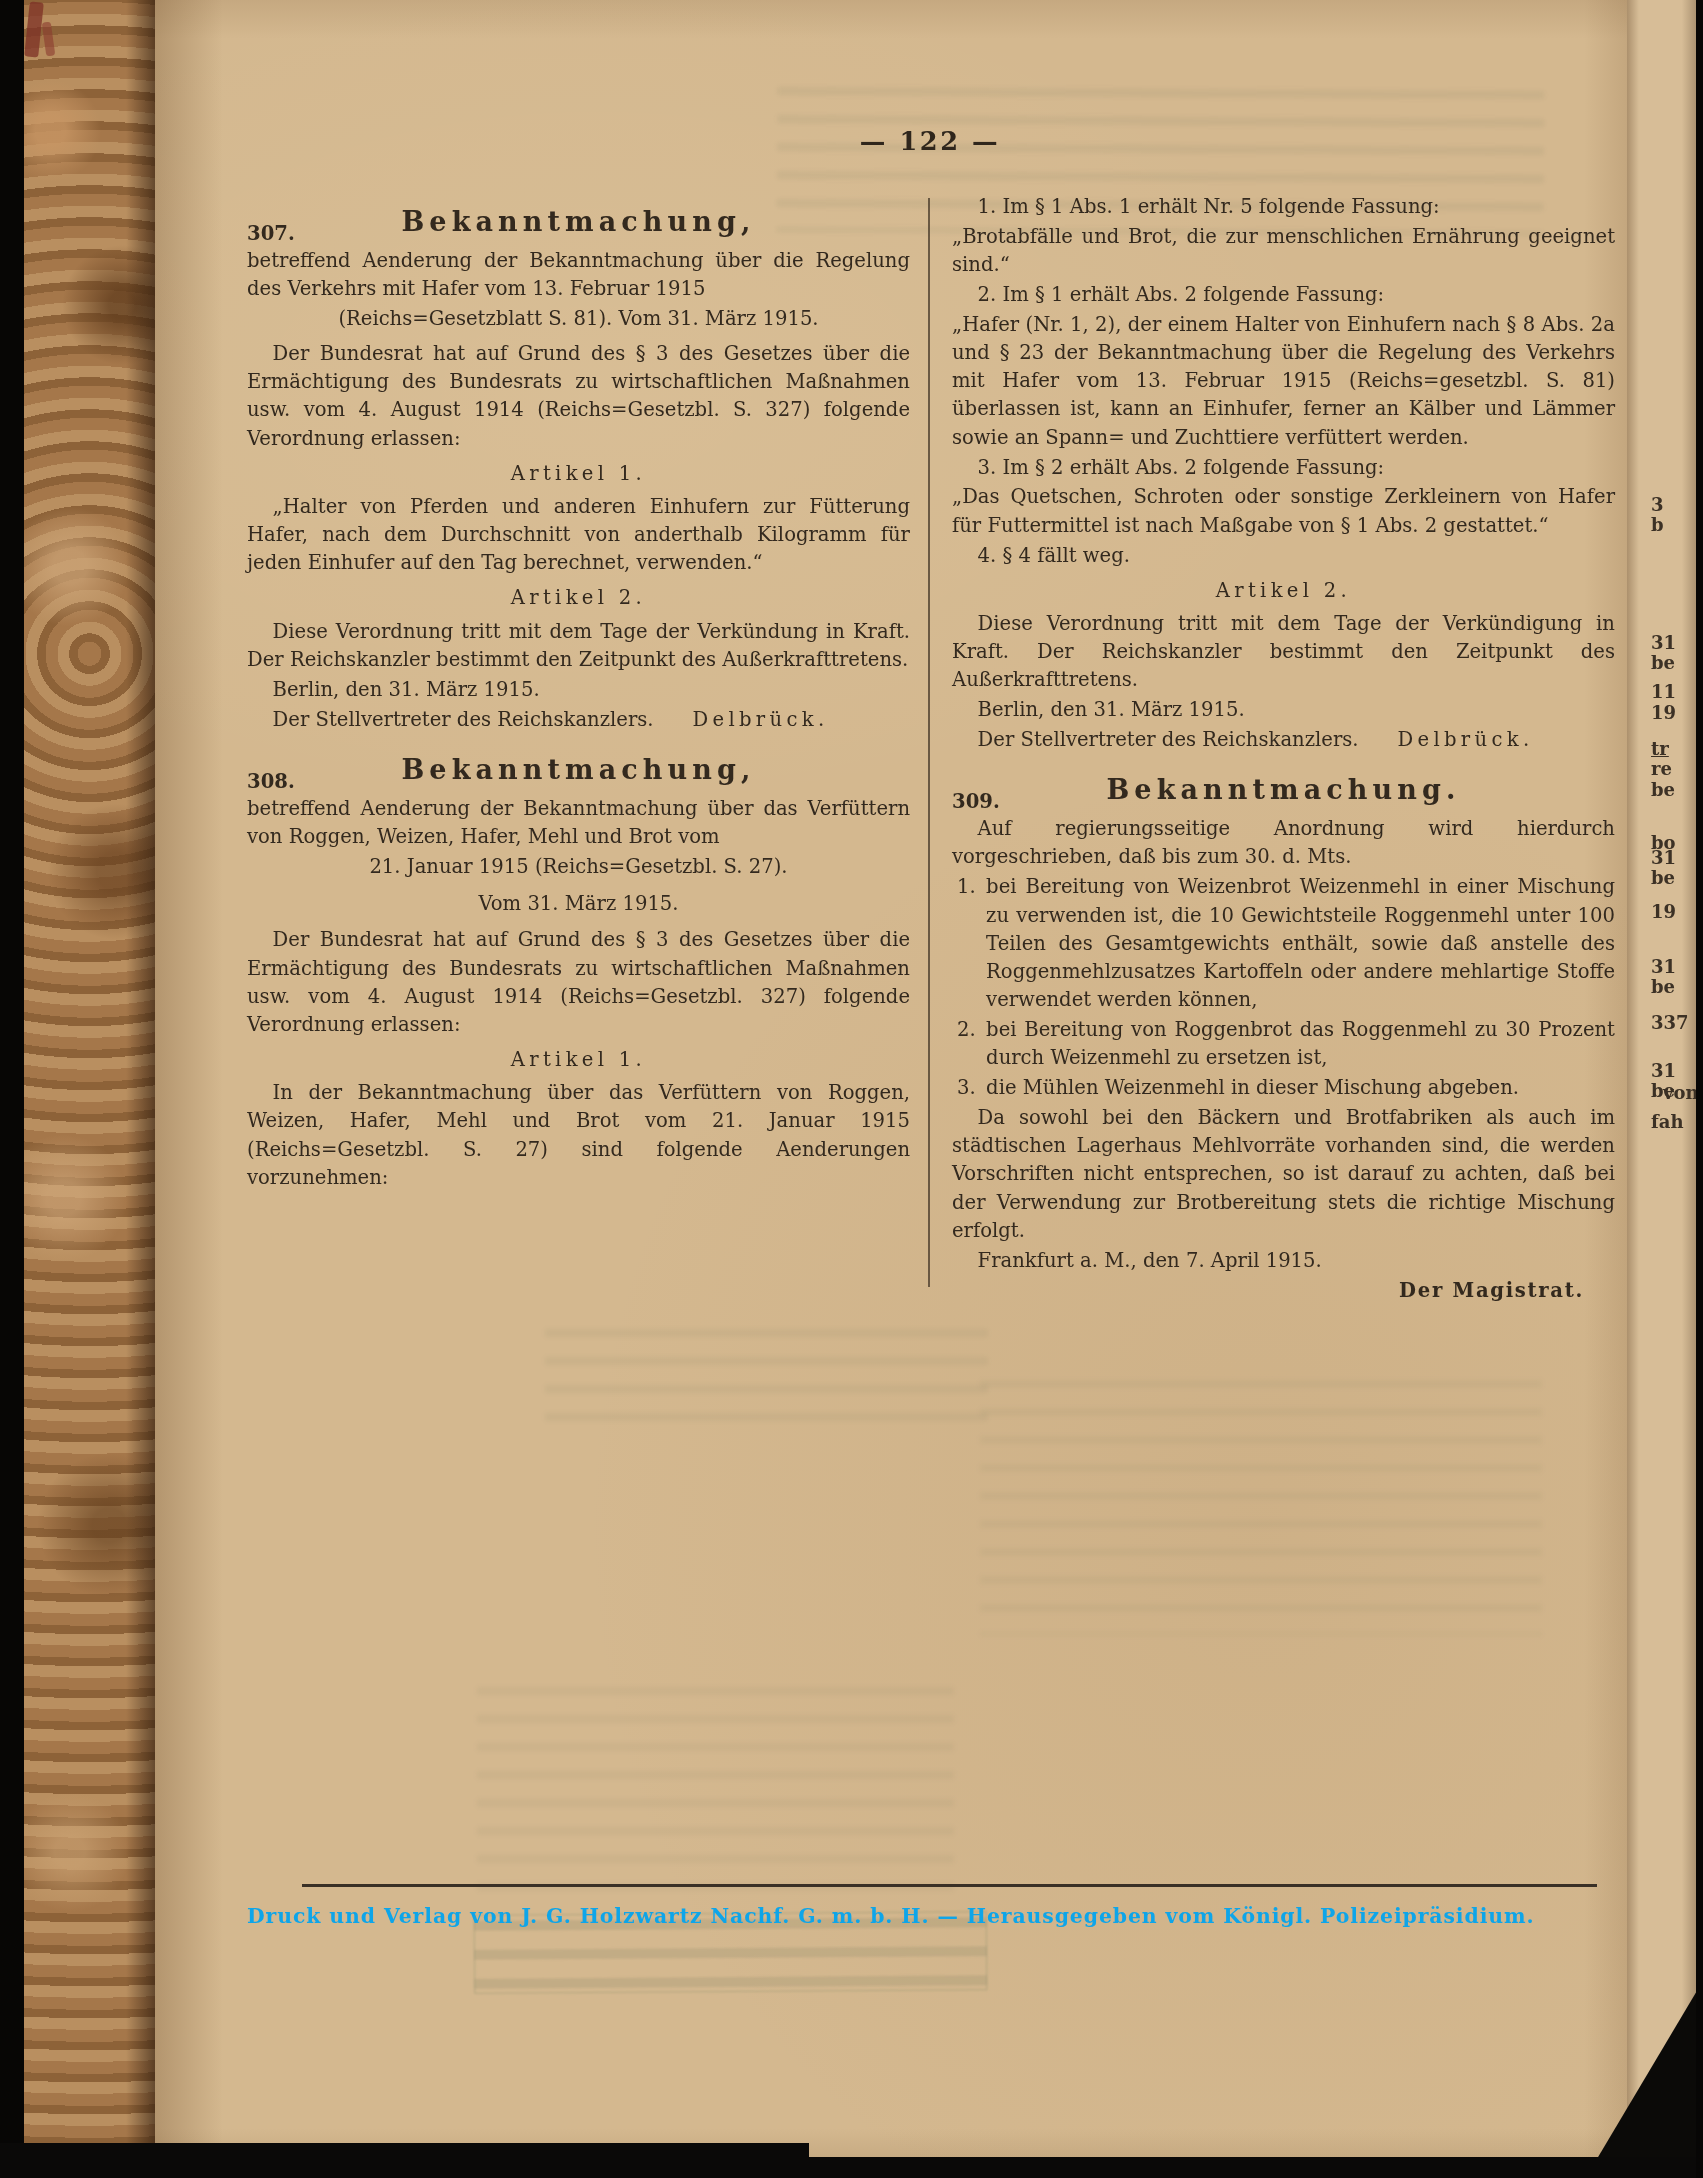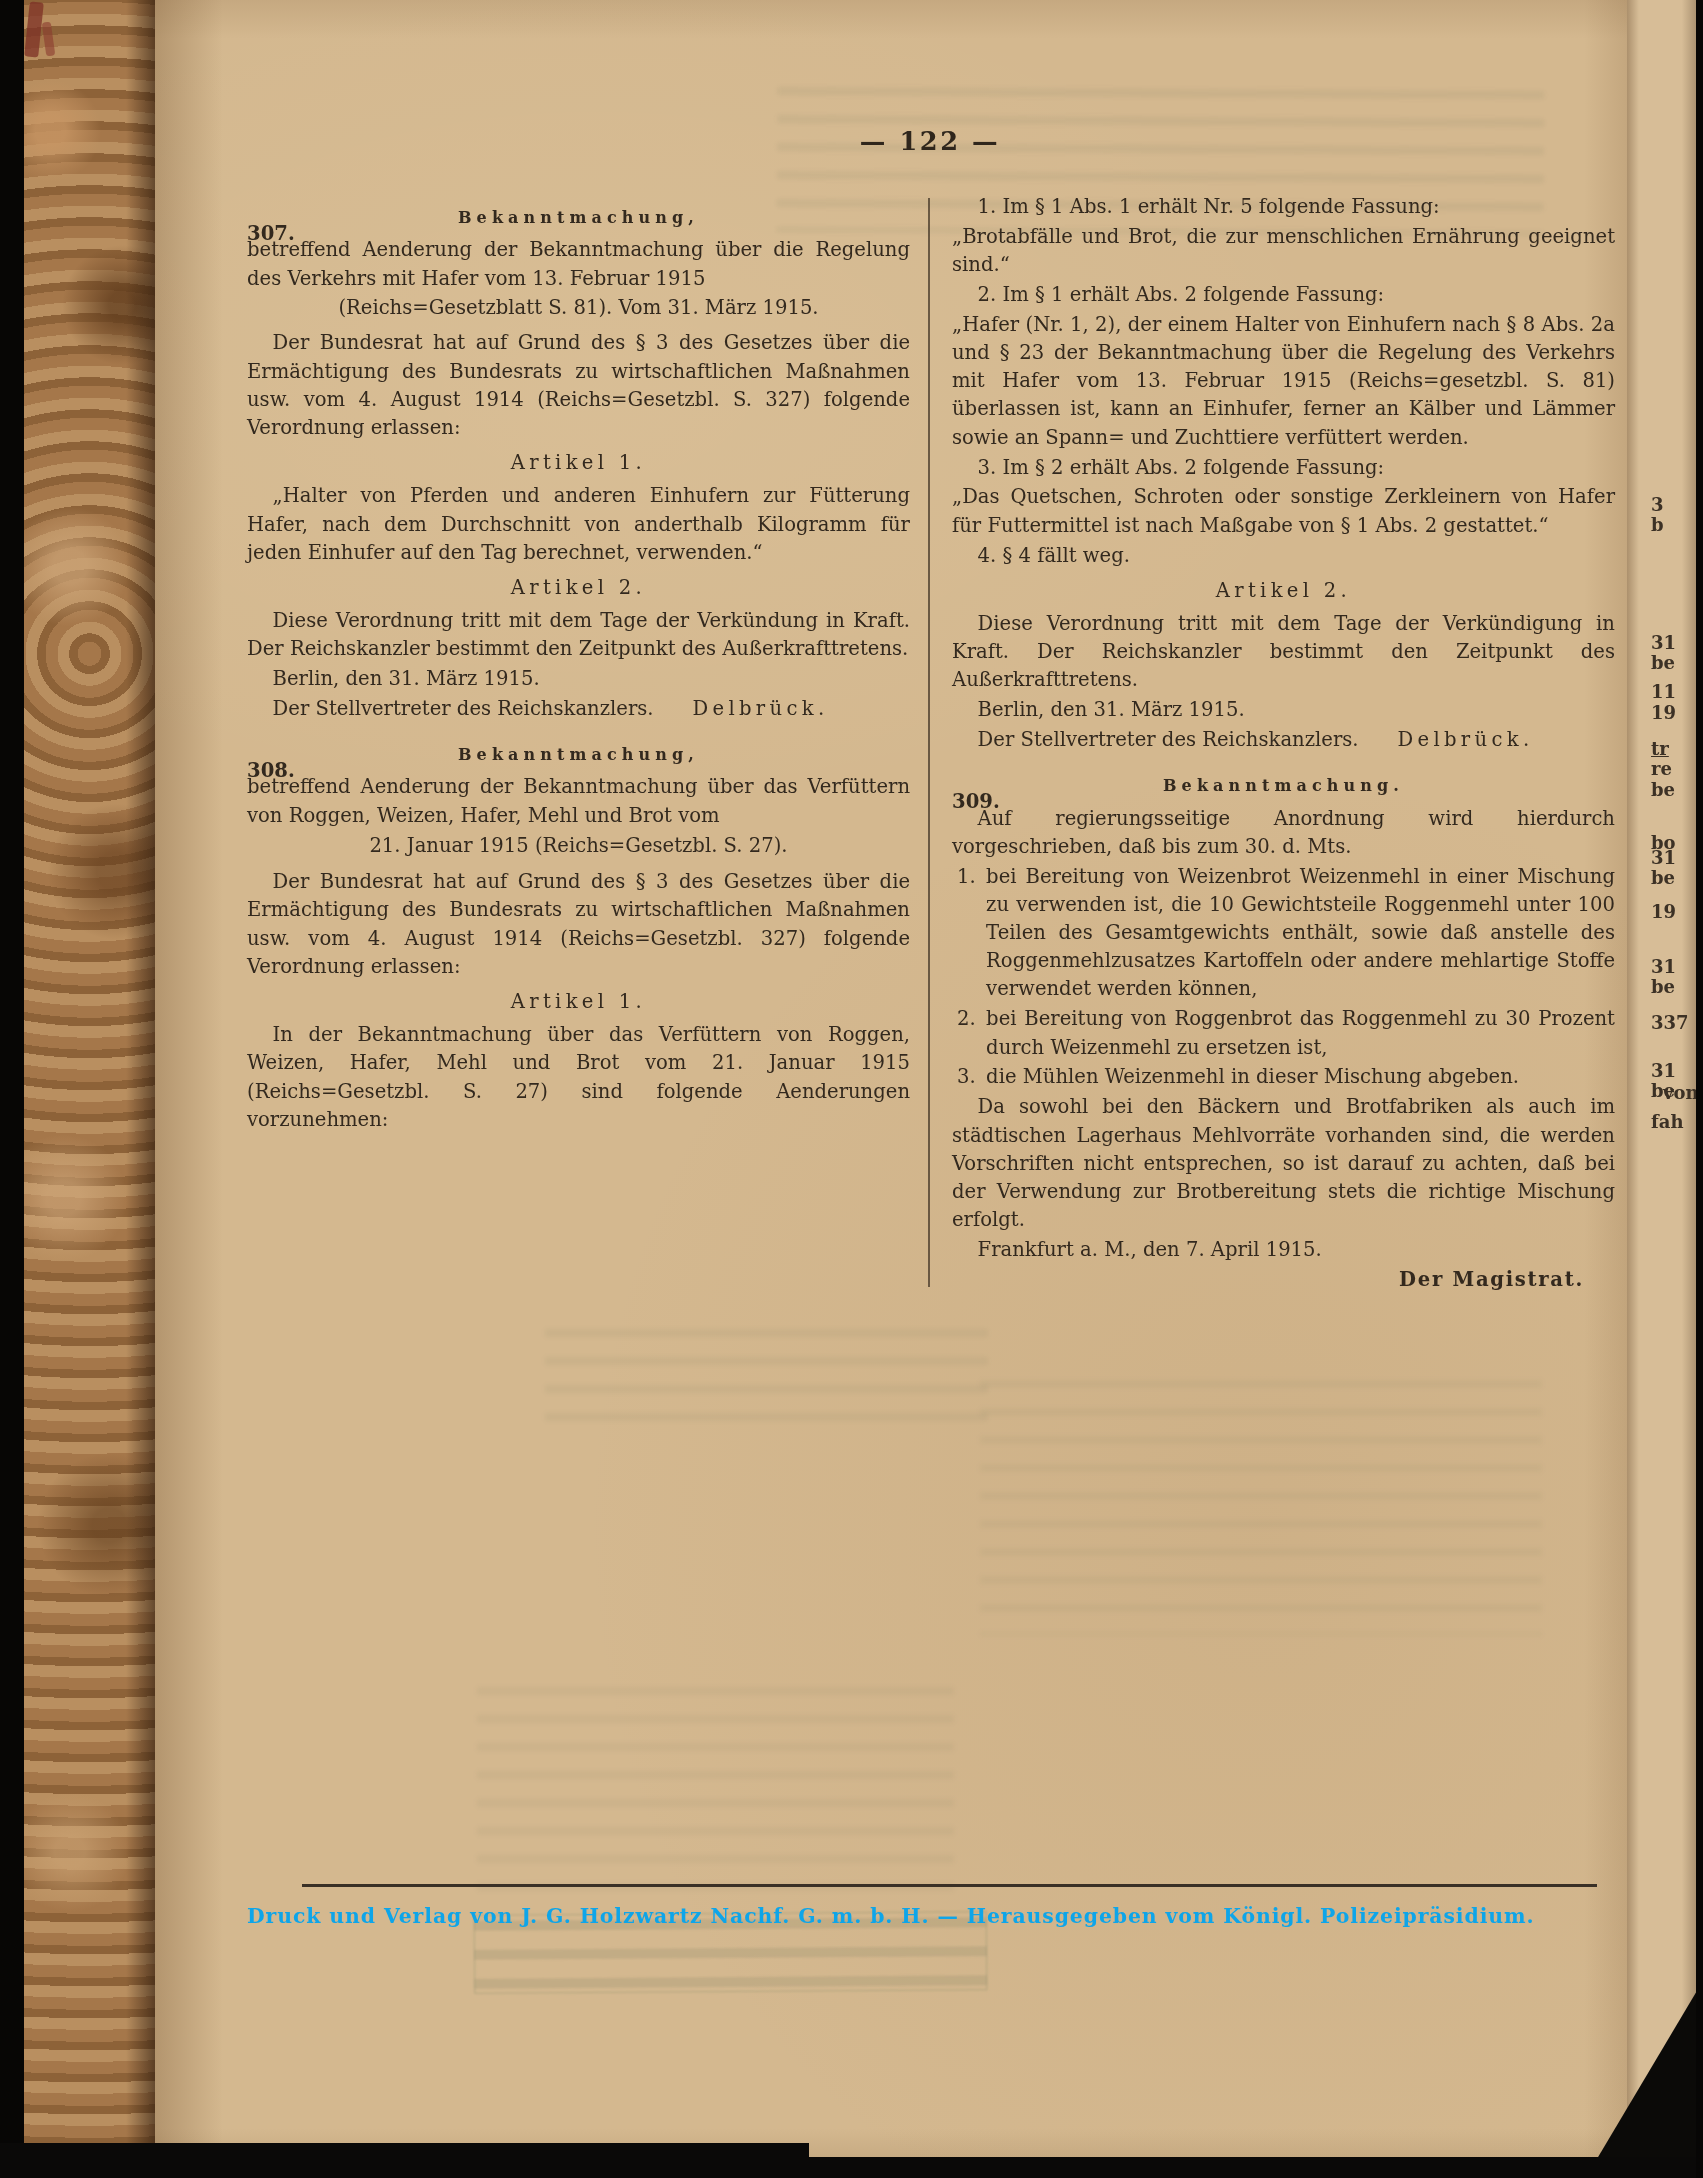--- a/index.html
+++ b/index.html
@@ -61,21 +61,21 @@
   .col-left{left:247px;top:203px;}
   .col-right{left:952px;top:193px;}
   .col p{margin:0 0 1.7px 0;}
   .indent{text-indent:25.6px;}
   .noindent{text-indent:0;}
   .centered{text-align:center;text-indent:0;}
   .art{text-align:center;font-weight:normal;letter-spacing:4.3px;margin:6.8px 0 5.1px 0;font-size:19.6px;}
   .item-head{position:relative;text-align:center;margin:0 0 5.1px 0;}
   .item-head.gap{margin-top:17px;}
   .item-num{position:absolute;left:0;top:17px;font-weight:bold;}
-  .item-title{font-weight:bold;letter-spacing:5.1px;font-size:16px;}
+  .item-title{font-weight:bold;letter-spacing:5.1px;font-size:27px;}
   .sig-line{display:flex;text-indent:25.6px;}
   .sig{letter-spacing:4.3px;margin-left:39px;text-indent:0;}
   .sig-right{text-align:right;padding-right:31px;font-weight:bold;letter-spacing:1.7px;}
   .list-item{display:flex;margin:0 0 1.7px 0;}
   .li-num{width:29px;flex:0 0 29px;text-align:left;padding-left:5.1px;}
   .li-text{flex:1;text-align:justify;}
   .footer-rule{position:absolute;left:302px;top:1884px;width:1295px;height:2.6px;background:#3a3026;}
   .footer-text{
     position:absolute;left:247px;top:1893px;width:1367px;text-align:left;
     font-weight:bold;font-size:20.4px;letter-spacing:0.9px;color:#0ea5e9;margin-top:11px;
@@ -128,20 +128,21 @@
     <span>Der Stellvertreter des Reichskanzlers.</span>
     <span class="sig">Delbrück.</span>
   </div>
 
   <div class="item-head gap">
     <span class="item-num">308.</span>
     <span class="item-title">Bekanntmachung,</span>
   </div>
   <p class="noindent">betreffend Aenderung der Bekanntmachung über das Verfüttern von Roggen, Weizen, Hafer, Mehl und Brot vom</p>
   <p class="centered">21. Januar 1915 (Reichs=Gesetzbl. S. 27).</p>
+  <p class="centered" style="margin-top:8.5px;">Vom 31. März 1915.</p>
   <p class="indent" style="margin-top:8.5px;">Der Bundesrat hat auf Grund des § 3 des Gesetzes über die Ermächtigung des Bundesrats zu wirtschaftlichen Maßnahmen usw. vom 4. August 1914 (Reichs=Gesetzbl. 327) folgende Verordnung erlassen:</p>
   <div class="art">Artikel 1.</div>
   <p class="indent">In der Bekanntmachung über das Verfüttern von Roggen, Weizen, Hafer, Mehl und Brot vom 21. Januar 1915 (Reichs=Gesetzbl. S. 27) sind folgende Aenderungen vorzunehmen:</p>
 </div>
 
 <div class="col col-right">
   <p class="indent">1. Im § 1 Abs. 1 erhält Nr. 5 folgende Fassung:</p>
   <p class="noindent">„Brotabfälle und Brot, die zur menschlichen Ernährung geeignet sind.“</p>
   <p class="indent">2. Im § 1 erhält Abs. 2 folgende Fassung:</p>
   <p class="noindent">„Hafer (Nr. 1, 2), der einem Halter von Einhufern nach § 8 Abs. 2a und § 23 der Bekanntmachung über die Regelung des Verkehrs mit Hafer vom 13. Februar 1915 (Reichs=gesetzbl. S. 81) überlassen ist, kann an Einhufer, ferner an Kälber und Lämmer sowie an Spann= und Zuchttiere verfüttert werden.</p>

